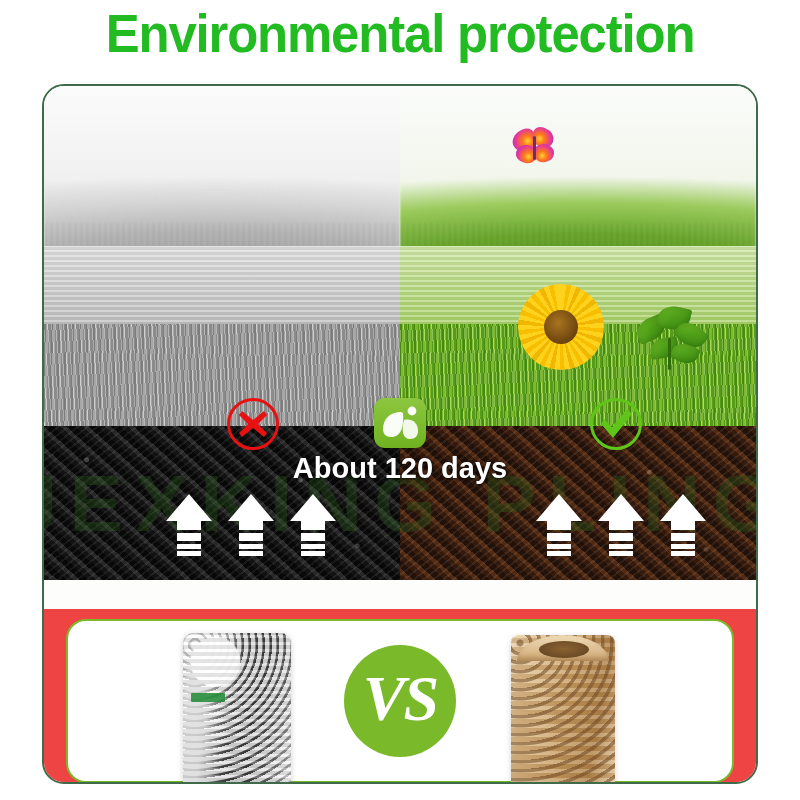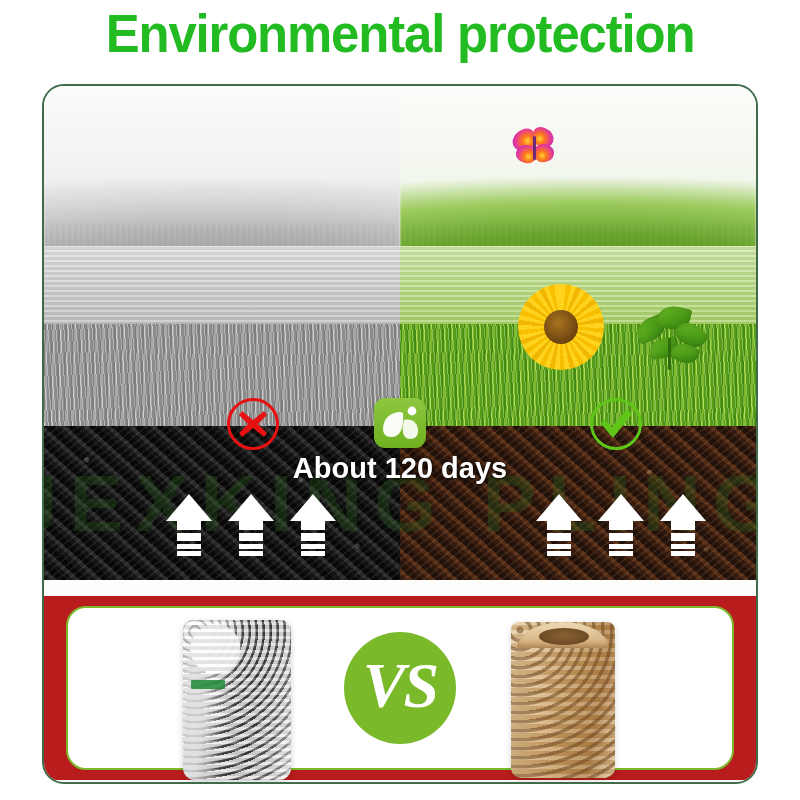--- a/index.html
+++ b/index.html
@@ -227,22 +227,22 @@
     position:absolute; left:11px; top:27px; width:24px; height:35px;
     background:
       linear-gradient(#fff 0 9px, transparent 9px 12px,
                       #fff 12px 20px, transparent 20px 23px,
                       #fff 23px 28px, transparent 28px 30px,
                       #fff 30px 35px);
   }
 
   
   .bottom{
-    position:absolute; left:0; top:510px; width:100%; height:184px;
-    background:#b91c1c;
+    position:absolute; left:0; top:523px; width:100%; height:184px;
+    background:#ef4444;
   }
   .inner-box{
     position:absolute; left:22px; top:10px; right:22px; bottom:10px;
     border:2px solid #7ab929; border-radius:20px; background:#fff;
   }
   .prod{ position:absolute; top:6px; height:172px; width:230px; }
   .prod.left-prod { left:54px; }
   .prod.right-prod{ right:54px; }
 
   

